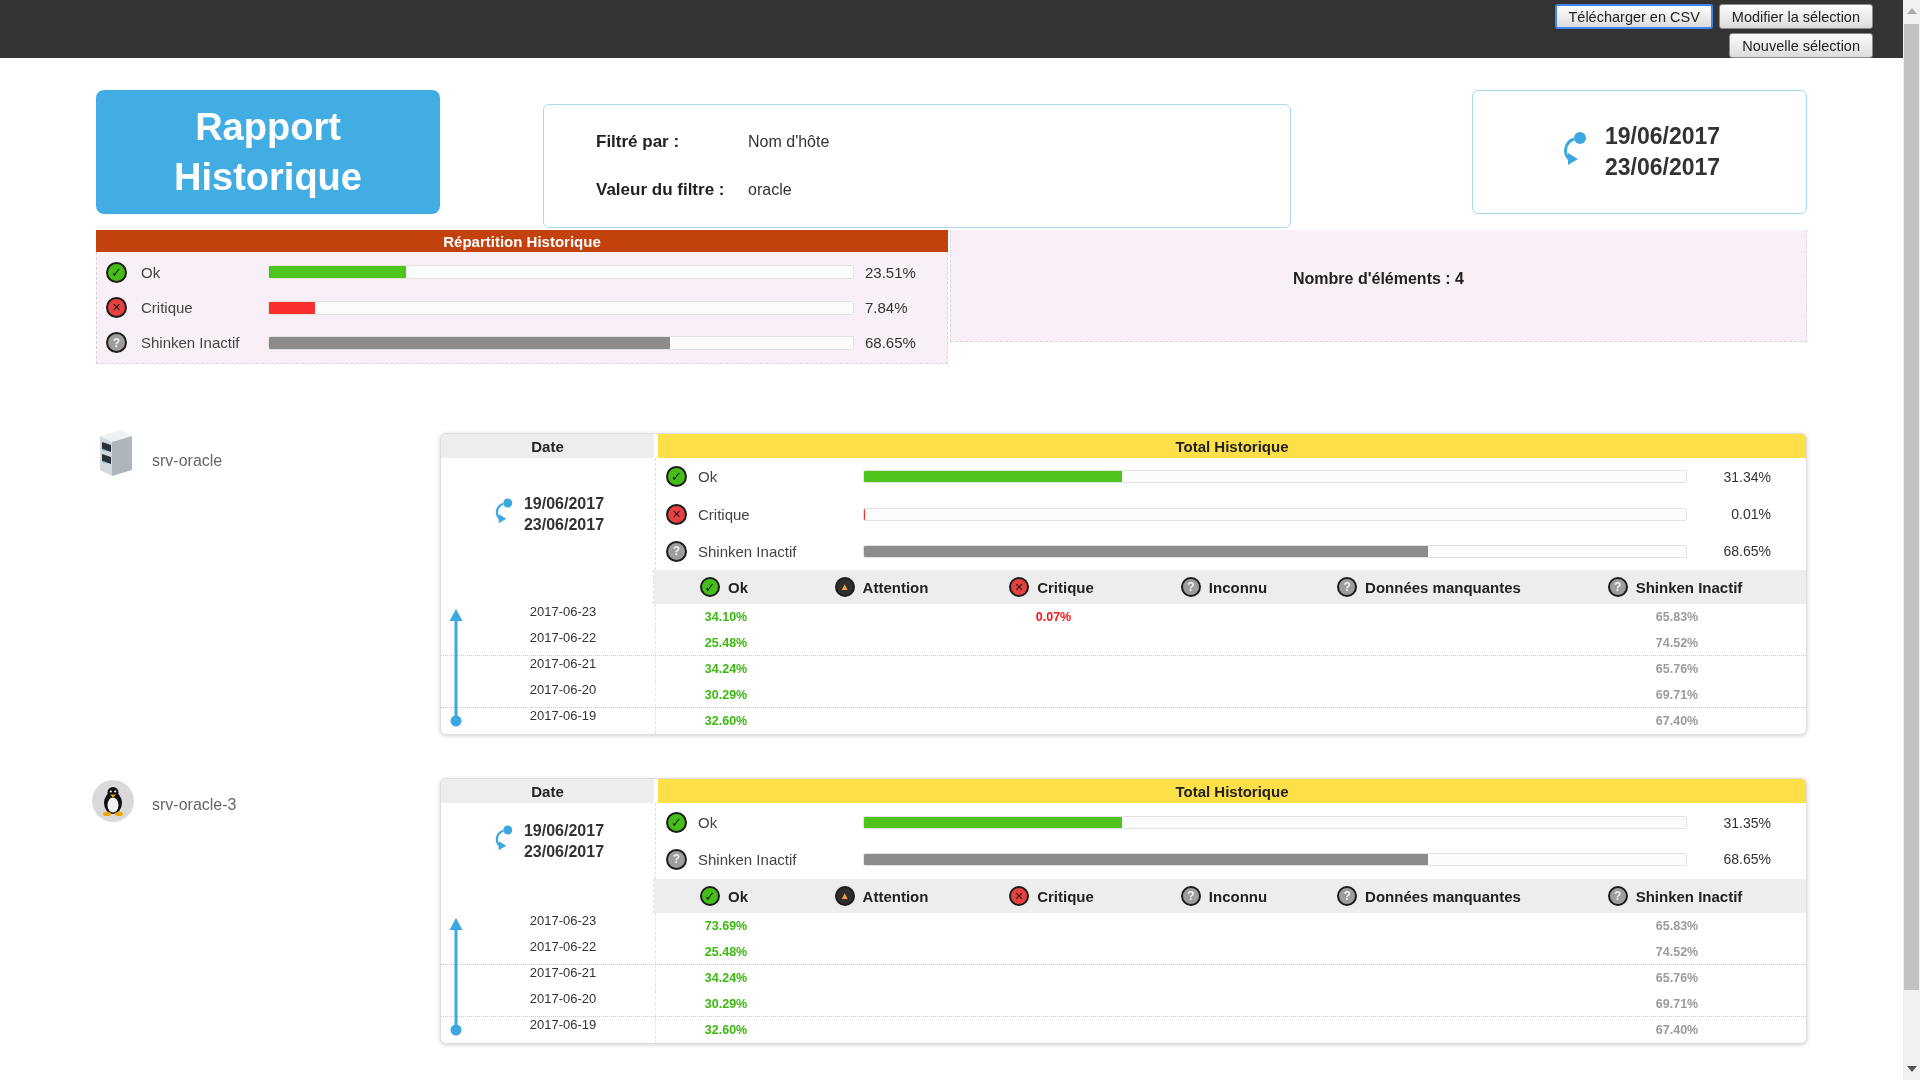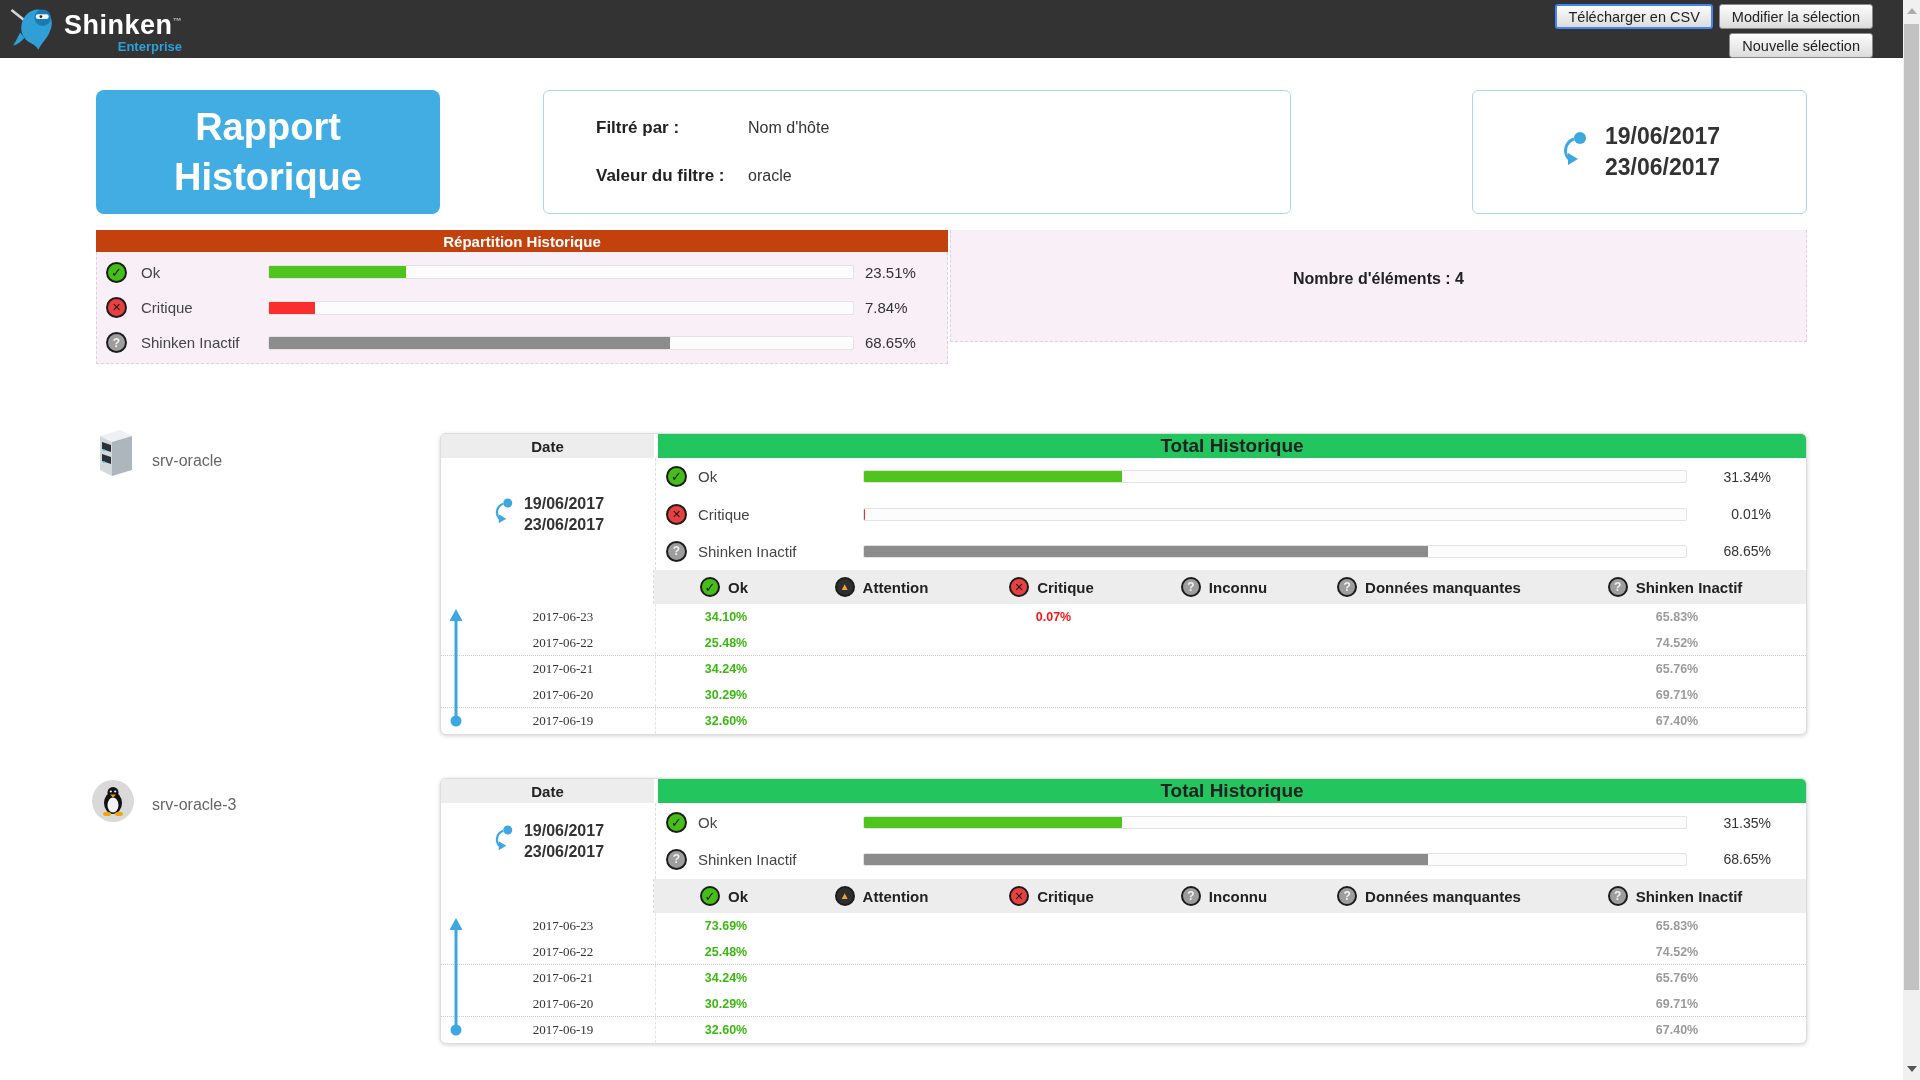--- a/index.html
+++ b/index.html
@@ -24,21 +24,21 @@
   .scrollbar { position:absolute; right:0; top:0; width:17px; height:1080px; background:#f0f0f0; }
   .sb-arrow { position:absolute; left:4px; width:0; height:0; border-left:5px solid transparent; border-right:5px solid transparent; }
   .sb-up { top:8px; border-bottom:6px solid #ababab; }
   .sb-down { bottom:8px; border-top:6px solid #555; }
   .sb-thumb { position:absolute; left:1px; top:24px; width:15px; height:966px; background:#c2c2c2; }
 
   
   .title-box { position:absolute; left:96px; top:90px; width:344px; height:124px; background:#41ade2;
                border-radius:8px; color:#fff; font-size:38px; font-weight:bold; line-height:50px;
                display:flex; flex-direction:column; align-items:center; justify-content:center; }
-  .filter-box { position:absolute; left:543px; top:90px; width:748px; height:124px; background:#fff;
+  .filter-box { position:absolute; left:543px; top:104px; width:748px; height:124px; background:#fff;
                 border:1px solid #a9d9f0; border-radius:6px; display:flex; flex-direction:column;
                 justify-content:space-evenly; padding-left:52px; }
   .filter-row { display:flex; align-items:center; }
   .filter-label { font-weight:bold; font-size:17px; color:#222; width:152px; }
   .filter-value { font-size:16px; color:#333; }
   .date-box { position:absolute; left:1472px; top:90px; width:335px; height:124px; background:#fff;
               border:1px solid #a9d9f0; border-radius:6px; display:flex; align-items:center; justify-content:center; gap:14px; }
   .date-big { font-size:23px; font-weight:bold; color:#333; line-height:31px; }
 
   
@@ -79,22 +79,22 @@
   .server-icon { position:absolute; }
   .tux-wrap { position:absolute; width:42px; height:42px; border-radius:50%; background:#d9d9d9;
               display:flex; align-items:center; justify-content:center; }
 
   .panel { position:absolute; left:440px; width:1367px; background:#fff; border:1px solid #ddd;
            border-radius:6px; box-shadow:0 1px 4px rgba(0,0,0,.18); overflow:hidden; }
   .panel-head { display:flex; height:24px;justify-content:flex-end; }
   .ph-date { width:213px; background:#ededed; display:flex; align-items:center; justify-content:center;
              font-weight:bold; font-size:15px; color:#222; }
   .ph-gap { width:4px; background:#fff; }
-  .ph-total { flex:1; background:#22c55e; display:flex; align-items:center; justify-content:center;
-              font-weight:bold; font-size:19px; color:#222; }
+  .ph-total { flex:1; background:#fde047; display:flex; align-items:center; justify-content:center;
+              font-weight:bold; font-size:15px; color:#222; }
   .panel-body { display:flex; }
   .pb-datecell { width:215px; border-right:1px dashed #ddd; display:flex; align-items:center; justify-content:center; gap:8px; }
   .pb-dates { font-size:16px; font-weight:bold; color:#333; line-height:21px; }
   .pb-bars { flex:1; display:flex; flex-direction:column; justify-content:space-evenly; }
   .hbar-row { display:flex; align-items:center; height:37px; }
   .hbar-row .badge { margin-left:10px; }
   .hbar-label { margin-left:11px; width:165px; font-size:15px; color:#444; }
   .hbar-track { width:824px; height:13px; }
   .hbar-pct { flex:1; text-align:right; padding-right:35px; font-size:14px; color:#333; }
 
@@ -103,46 +103,30 @@
   .gh-band { flex:1; background:#ededed; display:grid;
              grid-template-columns:140px 175px 165px 180px 230px 262px; align-items:center; }
   .gh-cell { display:flex; align-items:center; justify-content:center; gap:8px;
              font-weight:bold; font-size:15px; color:#222; }
 
   .trows { position:relative; }
   .trow { display:grid; grid-template-columns:215px 140px 175px 165px 180px 230px 262px; height:26px; align-items:center; }
   .trow.sep { border-bottom:1px dotted #ccc; }
   .t-date { text-align:center; padding-left:30px; font-size:13px; color:#333; }
   .t-cell { text-align:center; font-size:12.5px; font-weight:bold; }
-  .t-datecol { border-right:1px dashed #e4e4e4; height:100%; display:flex; align-items:center; justify-content:center;font-family:Liberation Serif, serif; }
+  .t-datecol { border-right:1px dashed #e4e4e4; height:100%; display:flex; justify-content:center; }
   .v-ok { color:#3bb90f; } .v-crit { color:#ff1414; } .v-si { color:#9b9b9b; }
   .varrow { position:absolute; left:8px; top:5px; }
 </style>
 </head>
 <body>
 
 <div class="page">
 
   <div class="topbar">
-    <div class="logo">
-      <span>
-        <svg width="52" height="54" viewBox="0 0 60 60">
-          <path d="M4 8 L28 27" stroke="#cfd6da" stroke-width="3" fill="none"></path>
-          <path d="M30 8 C 45 5 53 16 50 28 C 47 40 40 44 35 54 C 30 45 23 47 19 40 C 12 31 15 13 30 8 Z" fill="#2f9fd6"></path>
-          <path d="M19 40 C 14 46 10 48 6 49 C 10 42 12 38 14 34 Z" fill="#2f9fd6"></path>
-          <circle cx="40" cy="17" r="9.5" fill="#1b7ab3"></circle>
-          <rect x="32" y="13" width="15" height="5.5" rx="2.7" fill="#eef6fb"></rect>
-          <circle cx="38" cy="15.7" r="1.6" fill="#222"></circle>
-        </svg>
-      </span>
-      <span class="logo-text">
-        <span class="logo-title"><span>Shinken</span><span class="logo-tm">™</span></span>
-        <div class="logo-sub">Enterprise</div>
-      </span>
-    </div>
     <div class="topbar-buttons">
       <div class="btn-row">
         <button class="tb-btn focused">Télécharger en CSV</button>
         <button class="tb-btn">Modifier la sélection</button>
       </div>
       <div class="btn-row">
         <button class="tb-btn">Nouvelle sélection</button>
       </div>
     </div>
   </div>

